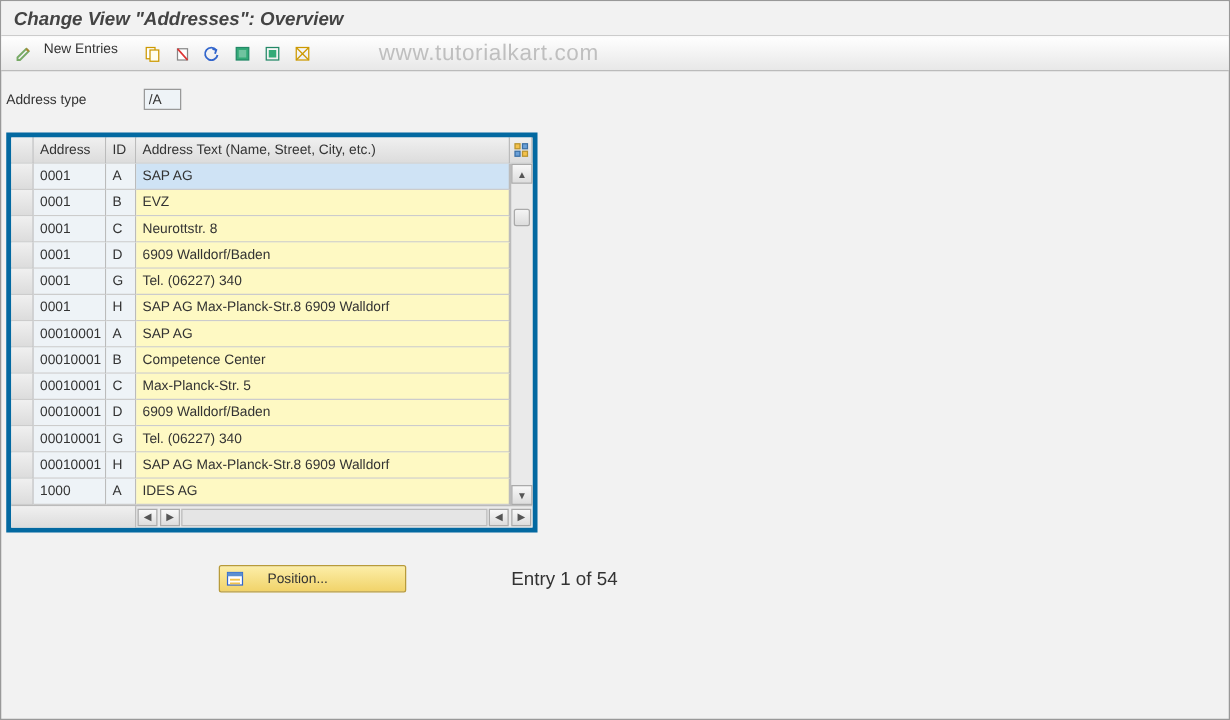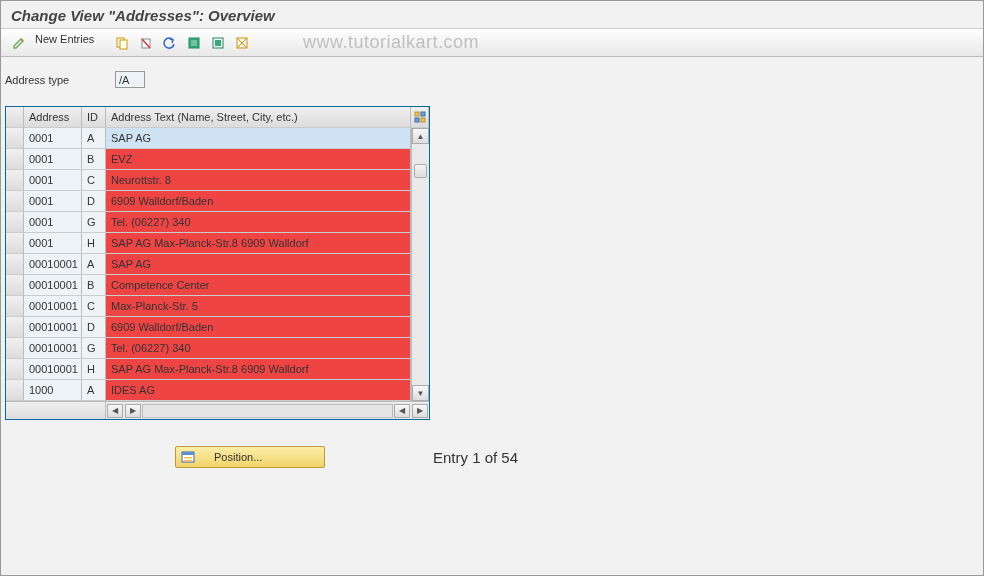--- a/index.html
+++ b/index.html
@@ -85,21 +85,21 @@
   .field-input {
     width: 30px;
     height: 17px;
     border: 1px solid #999;
     background: #eef3f7;
     font-size: 11px;
     padding: 0 3px;
     color: #333;
   }
   .table-wrap {
-    border: 1px solid #0369a1;
+    border: 4px solid #0369a1;
     width: 425px;
     background: #e9ecee;
     margin-top: 12px;
     position: relative;
   }
   .table-inner {
     display: grid;
     grid-template-columns: 18px 58px 24px 1fr 18px;
   }
   .th, .td {
@@ -123,21 +123,21 @@
     background: linear-gradient(#f0f0f0, #dcdcdc);
     display:flex; align-items:center; justify-content:center;
     padding:0;
   }
   .row-sel {
     background: linear-gradient(#f0f0f0, #dcdcdc);
     border-right: 1px solid #bbb;
     border-bottom: 1px solid #ccc;
   }
   .td {
-    background: #ef4444;
+    background: #fef9c3;
     color: #333;
   }
   .td.addr, .td.id {
     background: #eef3f7;
     color: #333;
   }
   .td.selected {
     background: #cfe3f5;
   }
   .vscroll-track {
@@ -179,21 +179,21 @@
     display:flex;align-items:center;justify-content:center;
     font-size:8px;color:#555;cursor:pointer;
     margin:0 1px;
   }
   .hscroll .track { flex:1; height:14px; background:#e5e5e5; border:1px solid #bbb;}
   .footer {
     display:flex;
     align-items:center;
     margin-top: 26px;
     margin-left: 170px;
-    gap: 108px;
+    gap: 84px;
   }
   .pos-btn {
     width: 150px;
     height: 22px;
     background: linear-gradient(#fceea8, #f1d36a);
     border: 1px solid #b89b3a;
     border-radius: 2px;
     display:flex;
     align-items:center;
     cursor:pointer;

